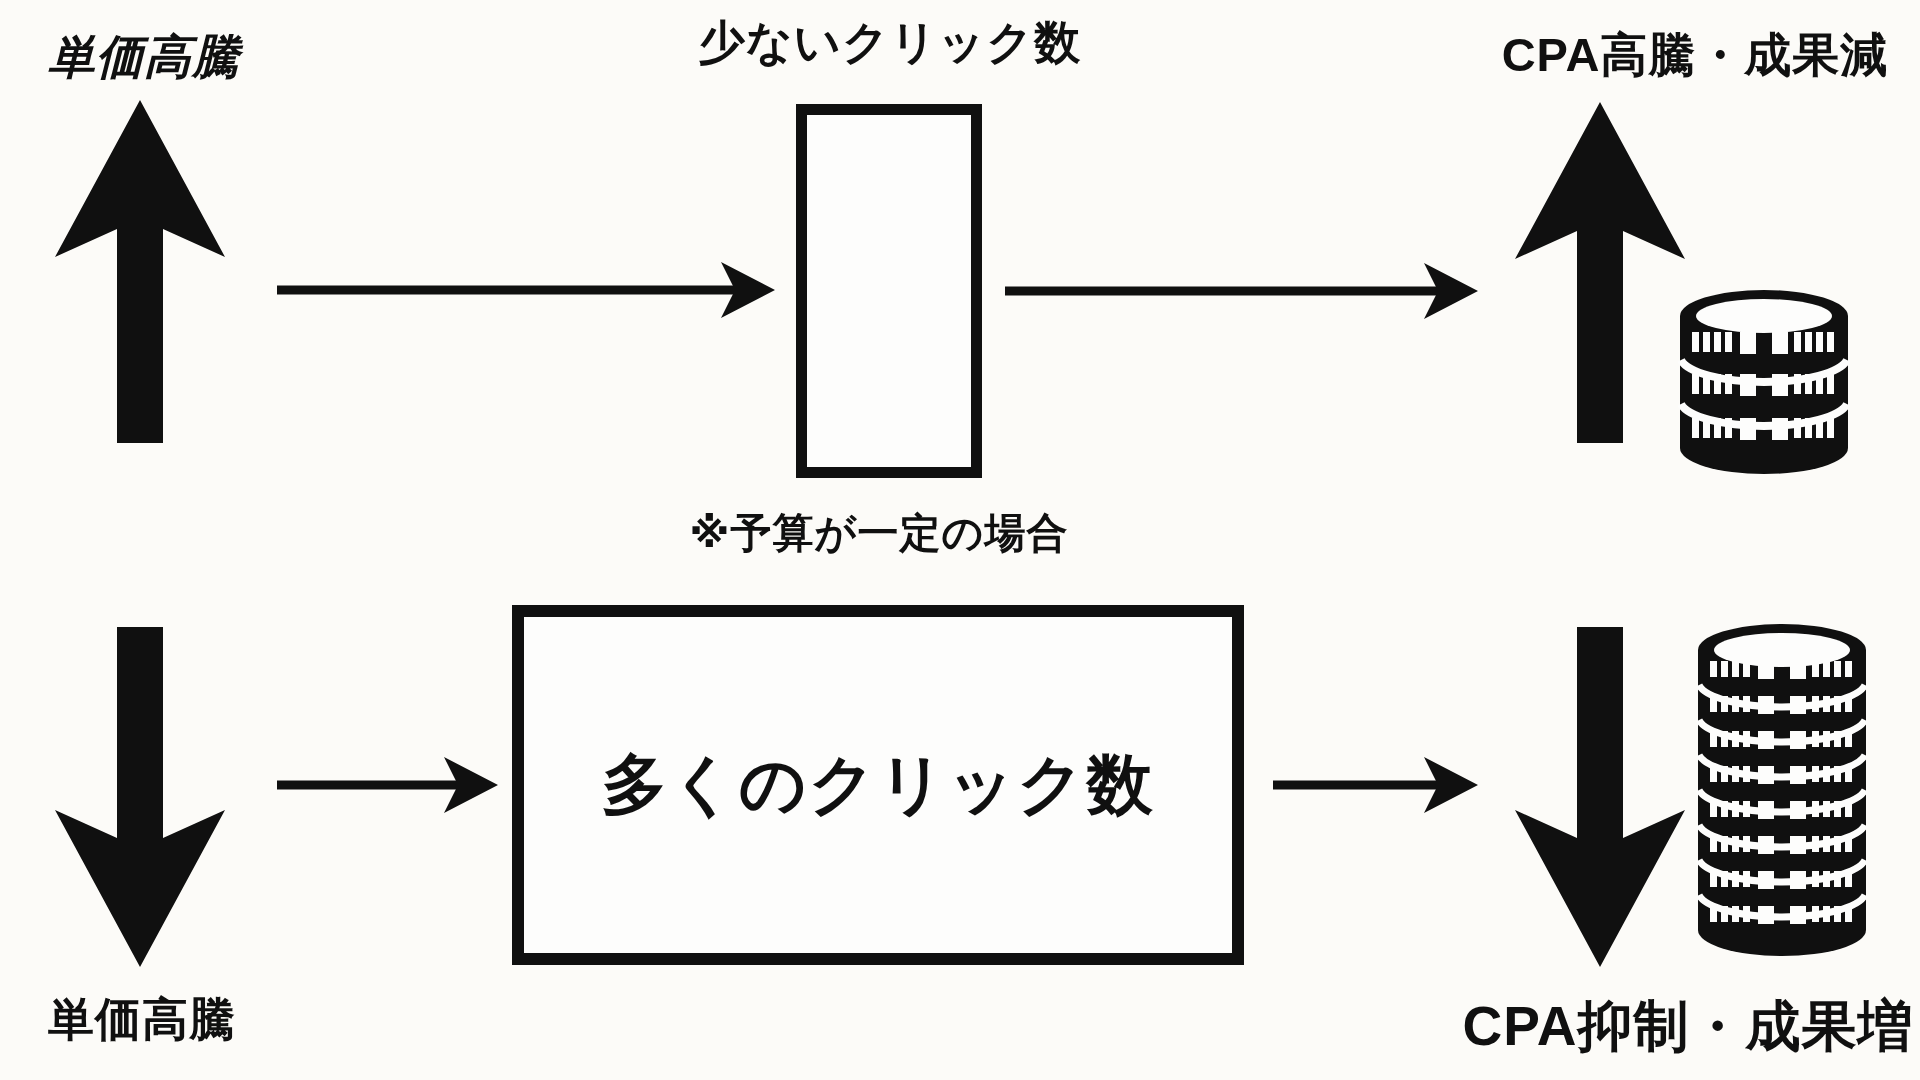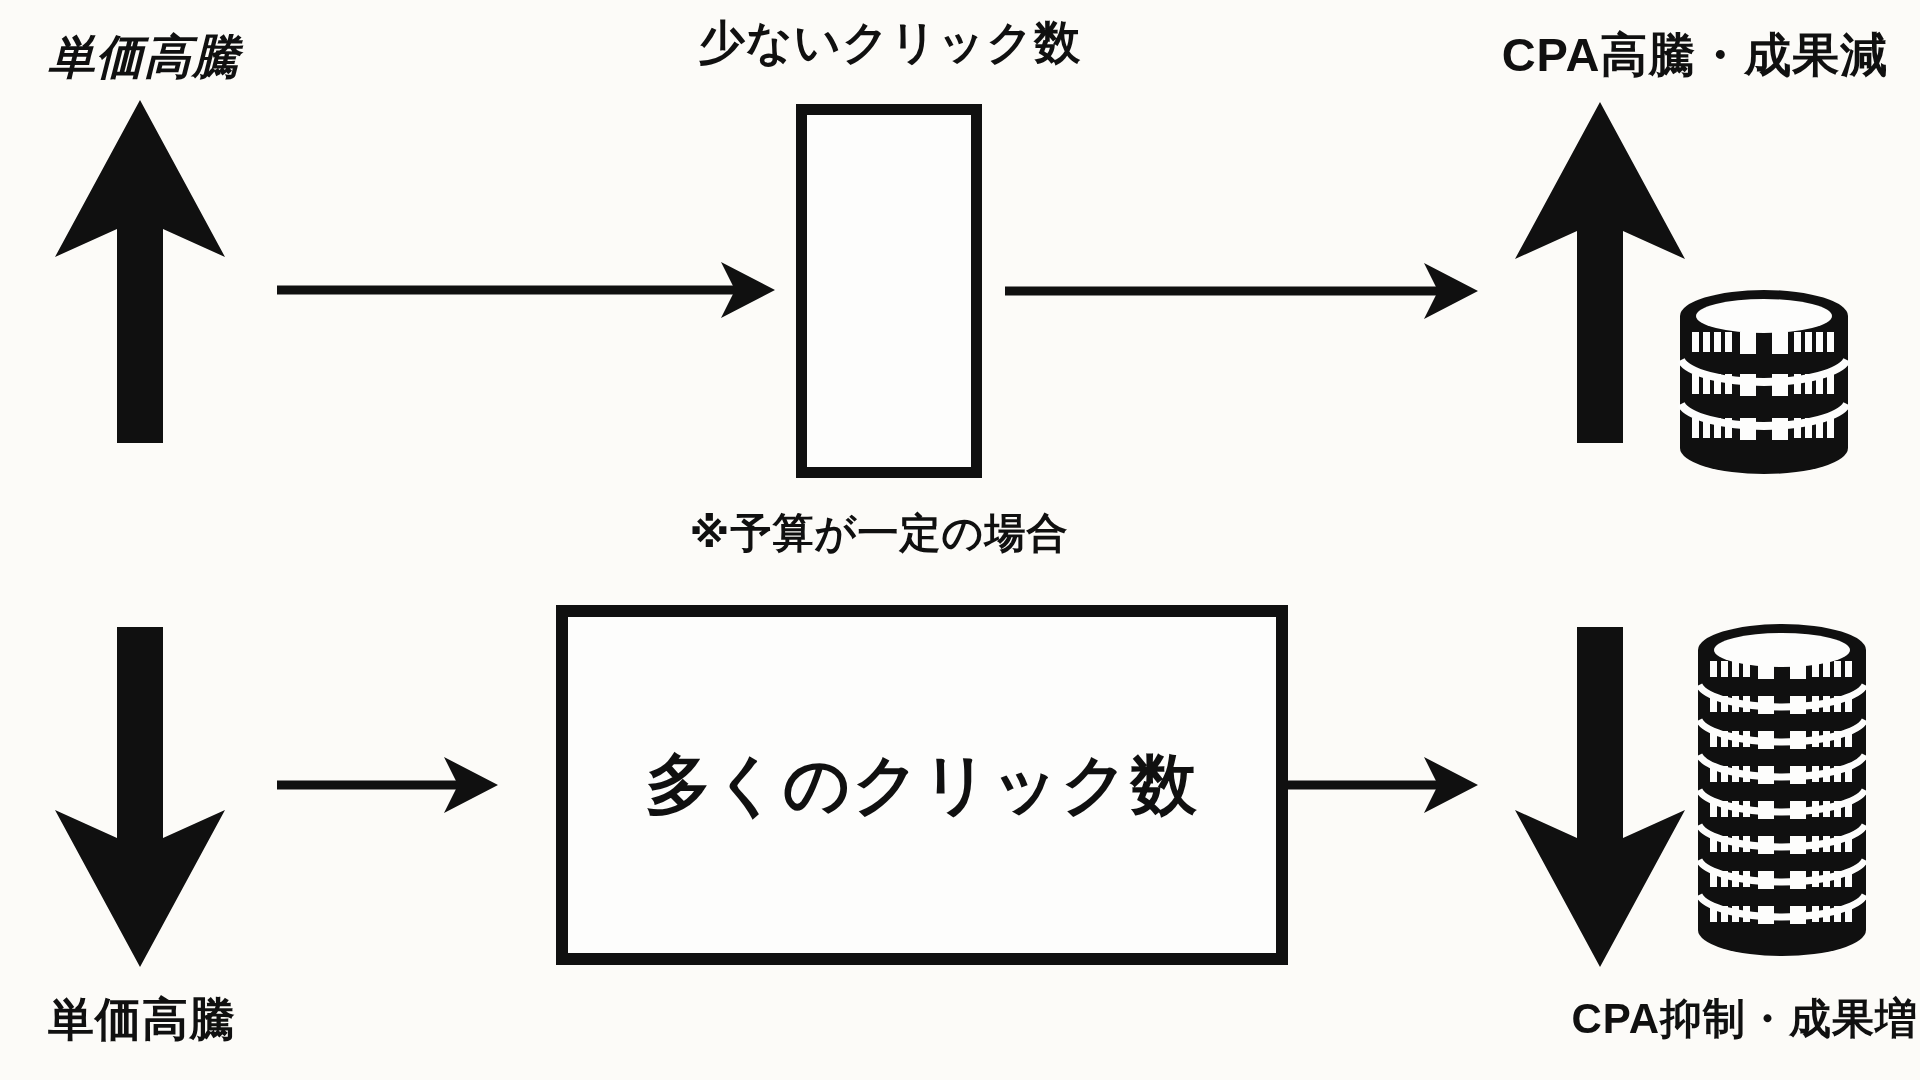--- a/index.html
+++ b/index.html
@@ -15,29 +15,29 @@
   .layer{position:absolute;left:0;top:0;width:1920px;height:1080px;}
   .label{
     position:absolute;font-weight:800;color:#101010;
     white-space:nowrap;line-height:1.15;letter-spacing:1px;
   }
   .label.centered{text-align:center;}
   .box{
     position:absolute;box-sizing:border-box;background:#fdfdfc;
     border:11px solid #101010;
   }
-  .box.wide{border-width:12px;display:flex;align-items:center;justify-content:center;margin-left:44px;}
+  .box.wide{border-width:12px;display:flex;align-items:center;justify-content:center;}
   .box-label{font-weight:800;font-size:66px;letter-spacing:2px;color:#101010;white-space:nowrap;}
   .coin-stack{position:absolute;}
   #lbl-top-left{left:48px;top:30px;font-size:47px;font-style:italic;}
   #lbl-top-center{left:615px;top:16px;width:550px;font-size:46px;}
   #lbl-top-right{left:1470px;top:28px;width:450px;font-size:47px;}
   #lbl-note{left:629px;top:510px;width:500px;font-size:41px;}
   #lbl-bottom-left{left:48px;top:993px;font-size:46px;}
-  #lbl-bottom-right{left:1458px;top:995px;width:460px;font-size:42px;text-align:right;}
+  #lbl-bottom-right{left:1458px;top:995px;width:460px;font-size:55px;}
   #box-narrow{left:796px;top:104px;width:186px;height:374px;}
   #box-wide{left:512px;top:605px;width:732px;height:360px;}
   #coin-stack-small{left:1678px;top:288px;}
   #coin-stack-tall{left:1696px;top:622px;}
 </style>
 </head>
 <body>
 
 <div class="canvas">
 

